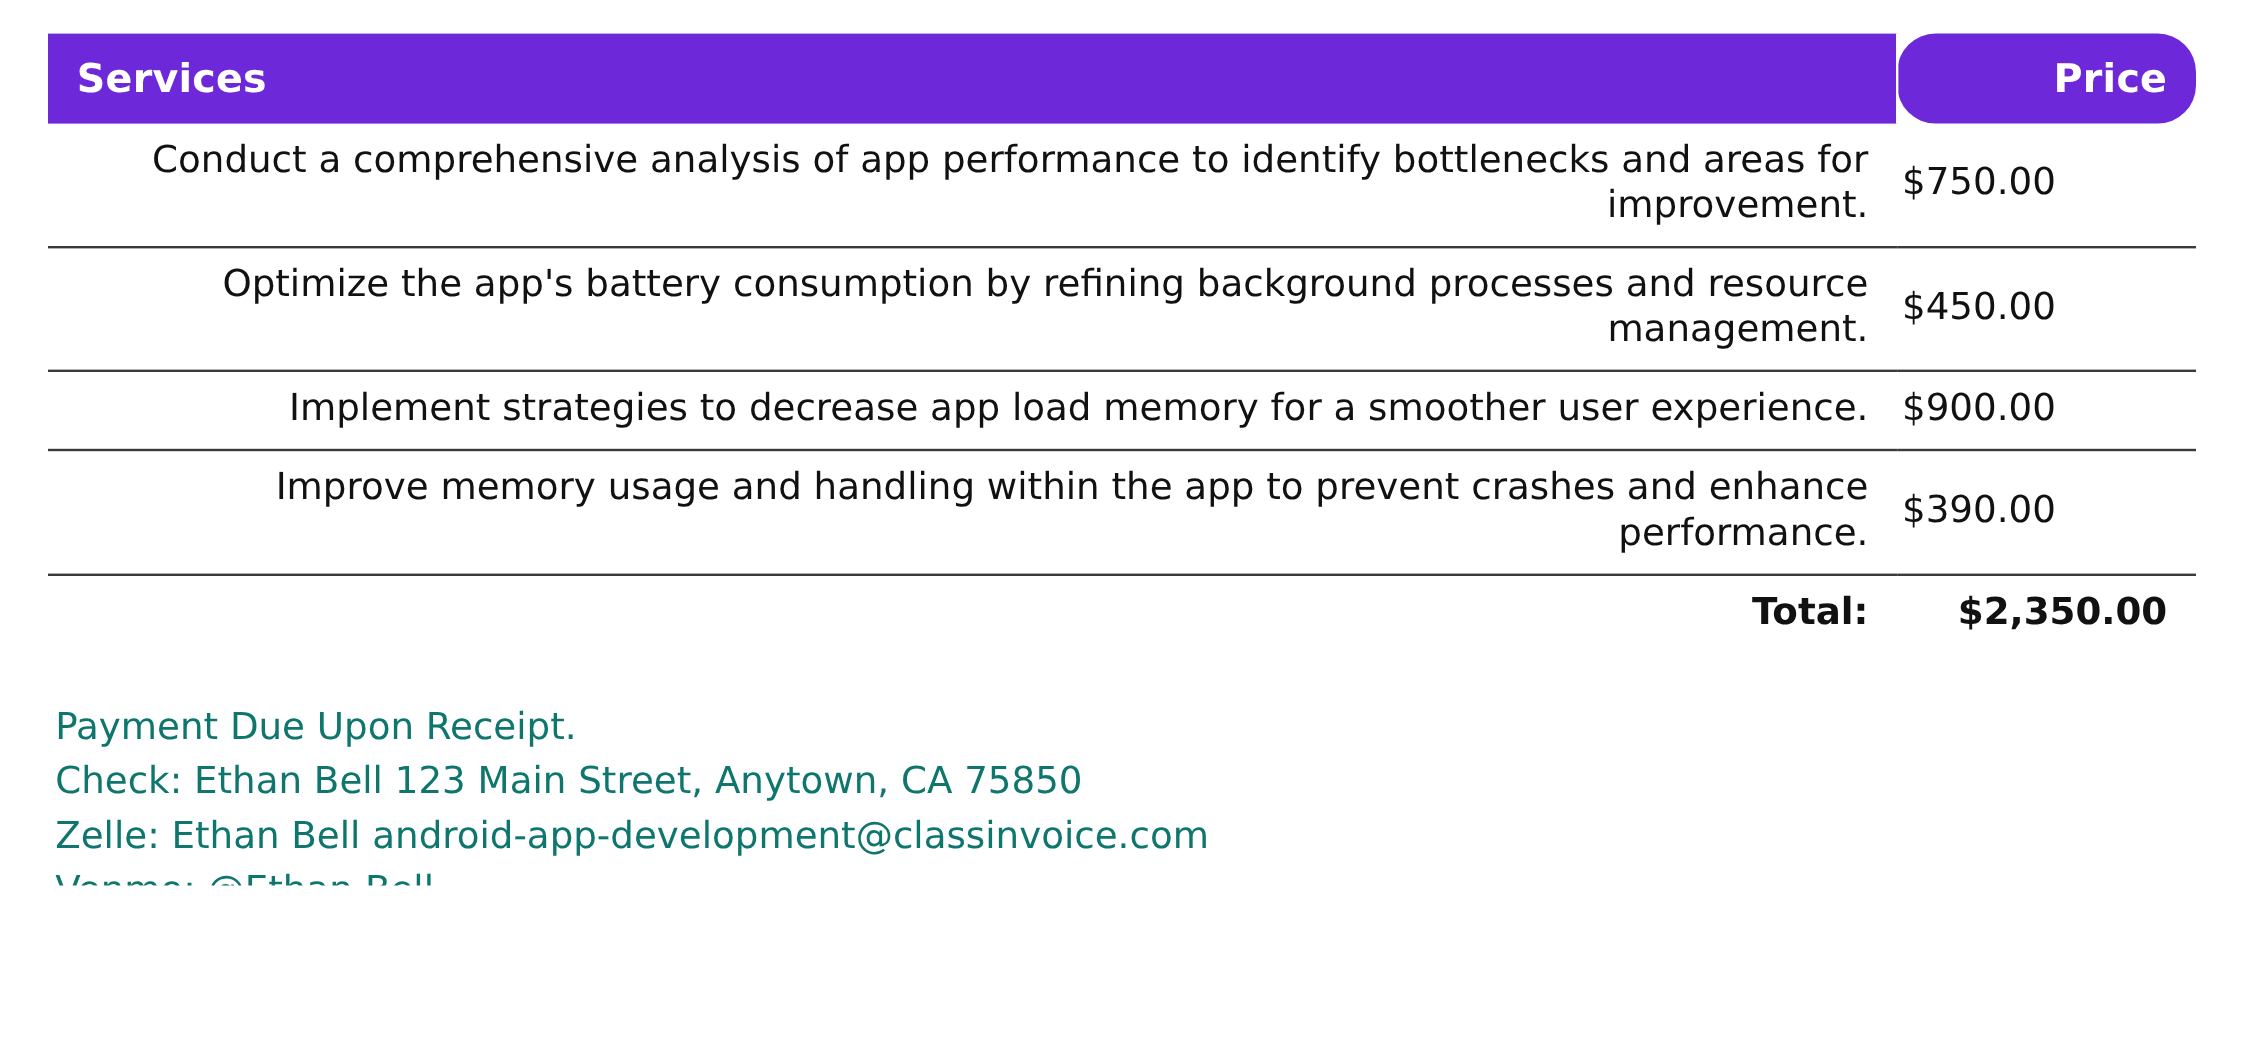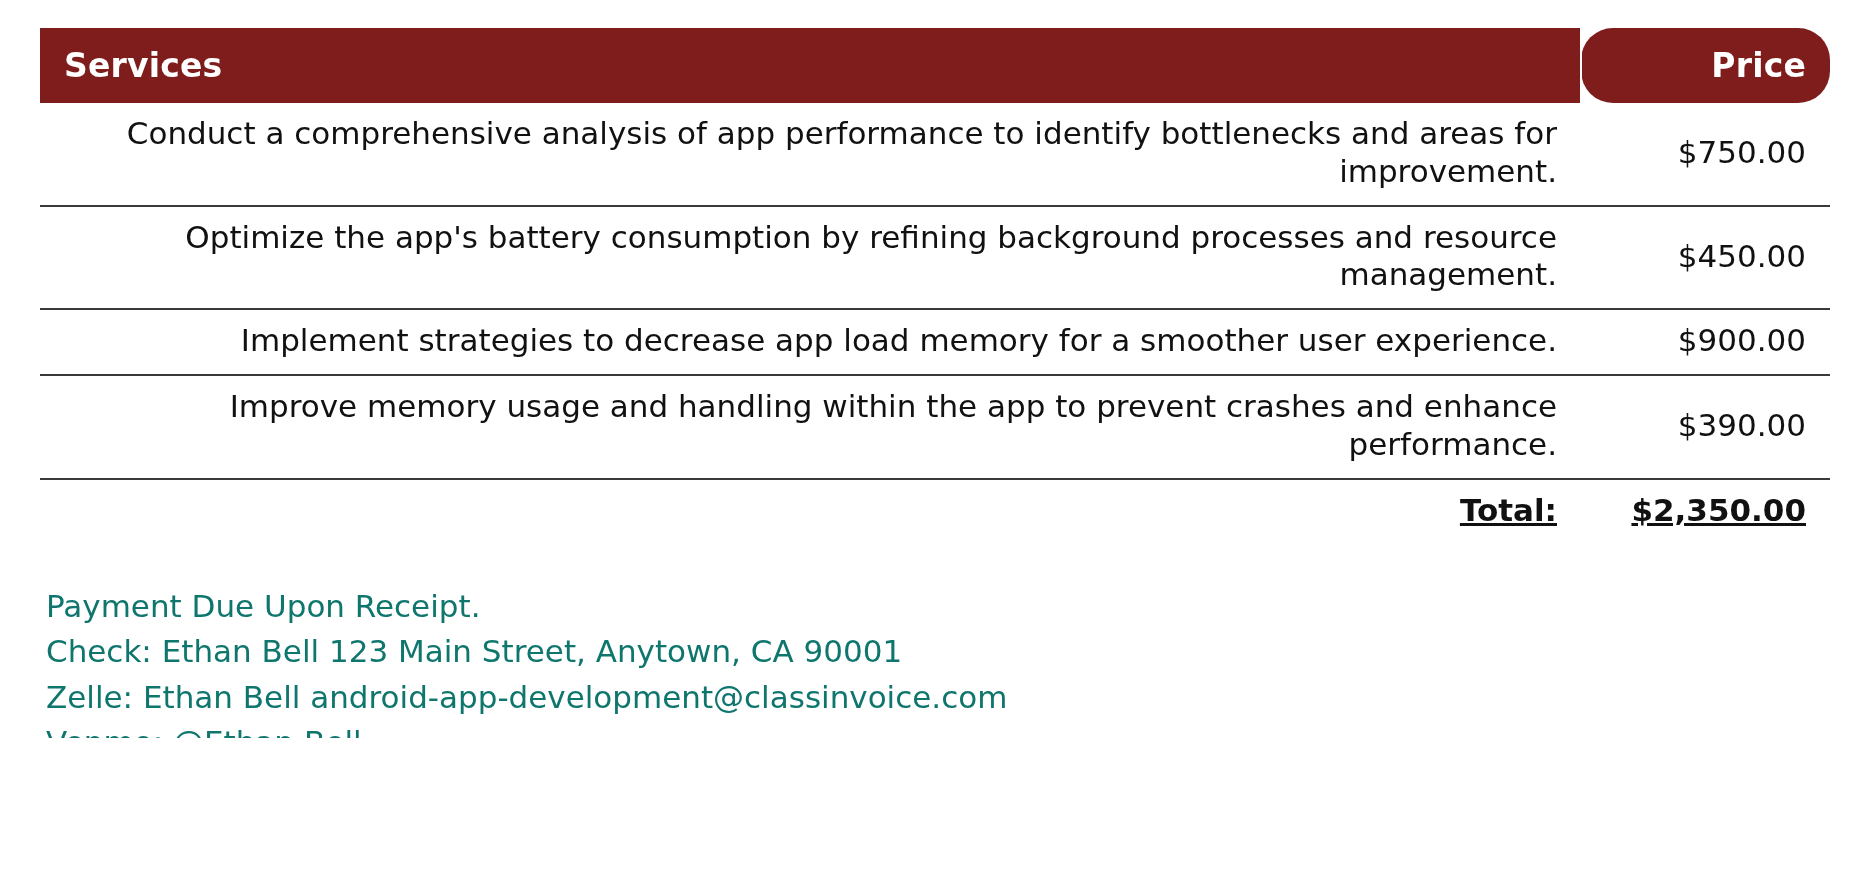--- a/index.html
+++ b/index.html
@@ -25,21 +25,21 @@
 
   
   .services-table {
     width: 1790px;
     border-collapse: collapse;
     table-layout: fixed;
     margin: 0;
   }
 
   .services-table thead th {
-    background: #7f1d1d;
+    background: #6d28d9;
     color: #ffffff;
     font-size: 33px;
     font-weight: bold;
     padding: 18px 24px;
     letter-spacing: 0.2px;
   }
   .th-services {
     text-align: left;
     border-right: 2px solid #ffffff;
   }
@@ -59,32 +59,30 @@
   }
   .services-table tbody tr:first-child td {
     border-top: none;
   }
   .td-desc {
     text-align: right;
     padding-left: 6px;
     padding-right: 40px;
   }
   .td-price {
-    text-align: right;
     width: 200px;
     white-space: nowrap;
     padding-right: 6px;
   }
 
   .total-row td {
     border-bottom: none !important;
     font-weight: bold;
     font-size: 33px;
     padding-top: 22px;
-    text-decoration: underline;
   }
   .total-label {
     text-align: right;
     padding-right: 56px;
   }
   .total-value {
     text-align: right;
     white-space: nowrap;
     padding-right: 6px;
   }
@@ -140,18 +138,18 @@
       </tr>
       <tr class="total-row">
         <td class="total-label">Total:</td>
         <td class="total-value">$2,350.00</td>
       </tr>
     </tbody>
   </table>
 
   <div class="terms">
     <div class="terms-line">Payment Due Upon Receipt.</div>
-    <div class="terms-line">Check: Ethan Bell 123 Main Street, Anytown, CA 90001</div>
+    <div class="terms-line">Check: Ethan Bell 123 Main Street, Anytown, CA 75850</div>
     <div class="terms-line">Zelle: Ethan Bell android-app-development@classinvoice.com</div>
     <div class="terms-line clipped">Venmo: @Ethan-Bell</div>
   </div>
 
 </div>
 
 </body></html>

